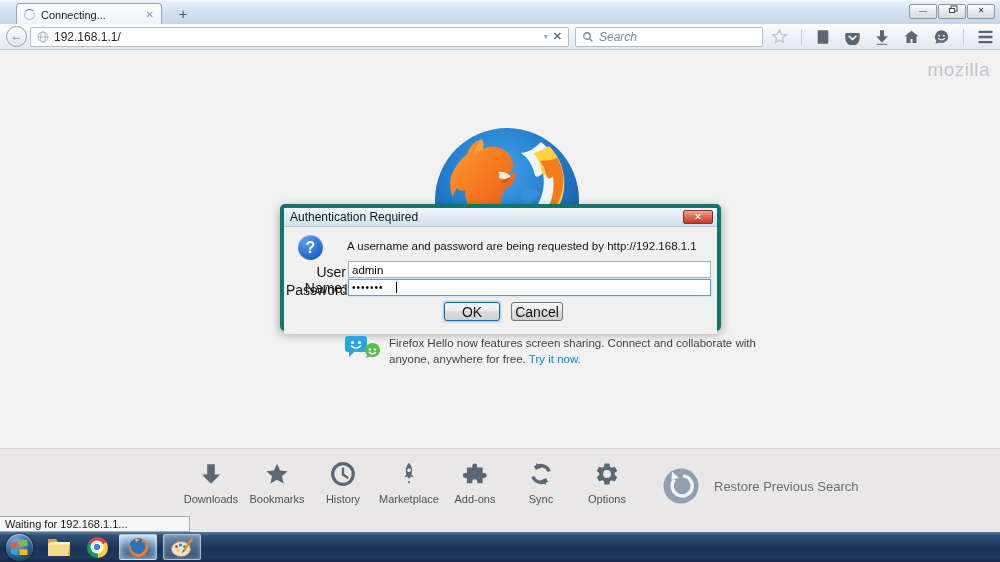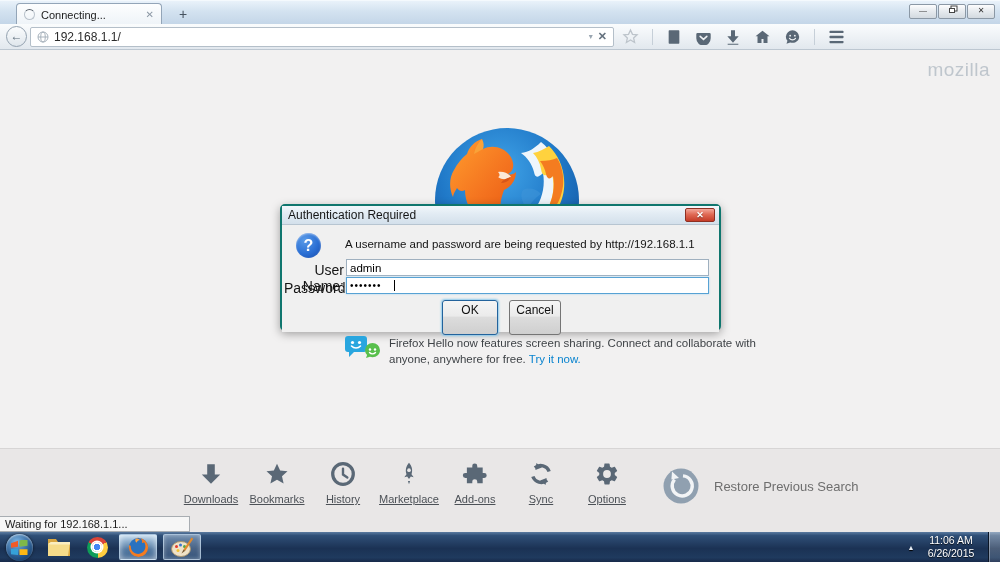--- a/index.html
+++ b/index.html
@@ -56,21 +56,21 @@
 
   
   .content { position:absolute; left:0; top:50px; width:100%; height:482px; background:#f2f1f1; }
   .mozilla-mark { position:absolute; right:10px; top:9px; font-size:19px; font-weight:normal;
     color:#bfc6cd; letter-spacing:0.5px; }
 
   .fox-logo { position:absolute; left:423px; top:70px; }
 
   
   .dialog { position:absolute; left:280px; top:154px; width:441px; height:127px;
-    border:2px solid #0f766e; background:#f0f0f0; box-shadow:0 3px 10px rgba(0,0,0,0.35);
+    border:4px solid #0f766e; background:#f0f0f0; box-shadow:0 3px 10px rgba(0,0,0,0.35);
     border-radius:5px; }
   .dialog-titlebar { height:19px; background:linear-gradient(180deg,#f2f7fb 0%,#e3ecf4 40%,#d3e0eb 100%);
     border-bottom:1px solid #b7c5d1; display:flex; align-items:center; padding:0 6px; position:relative; }
   .dialog-title { font-size:12px; color:#161616; }
   .dialog-close { position:absolute; right:4px; top:2px; width:30px; height:14px;
     background:linear-gradient(180deg,#f3a79a 0%,#e06a55 45%,#c53c28 100%);
     border:1px solid #8e2f22; border-radius:2px; color:#fff; font-size:9px; font-weight:bold;
     line-height:12px; text-align:center; text-shadow:0 1px 1px rgba(0,0,0,.4); }
   .dialog-body { position:relative; height:107px; background:#f0f0f0; }
   .help-icon { position:absolute; left:14px; top:8px; width:25px; height:25px; border-radius:50%;
@@ -80,39 +80,39 @@
   .dialog-msg { position:absolute; left:63px; top:13px; font-size:11.5px; color:#141414; }
   .field-label { position:absolute; left:2px; width:60px; text-align:right; font-size:14px; color:#141414; }
   .lbl-user { top:37px; } .lbl-pass { top:55px; }
   .dlg-input { position:absolute; left:64px; width:363px; height:17px; background:#fff;
     border:1px solid #9fb0bf; font-size:11.5px; color:#000; padding:0 3px;
     font-family:"Liberation Sans",sans-serif; outline:none; }
   .inp-user { top:34px; }
   .inp-pass { top:52px; border:1px solid #57a2d4; box-shadow:0 0 2px #a7d4ee;
     letter-spacing:1px; font-size:10px; }
   .caret { position:absolute; left:112px; top:55px; width:1px; height:11px; background:#000; }
-  .dlg-btn { position:absolute; top:75px; height:35px;
+  .dlg-btn { position:absolute; top:75px; height:19px;
     background:linear-gradient(180deg,#f5f5f5 0%,#ebebeb 45%,#dcdcdc 50%,#cfcfcf 100%);
-    border:1px solid #757575; border-radius:3px; font-size:12px; color:#111;
+    border:1px solid #757575; border-radius:3px; font-size:14px; color:#111;
     text-align:center; line-height:19px; }
   .btn-ok { left:160px; width:56px; border-color:#23639c; box-shadow:0 0 2px 1px #8ecbec; }
   .btn-cancel { left:227px; width:52px; }
 
   
   .hello { position:absolute; left:344px; top:285px; display:flex; gap:8px; }
   .hello-text { font-size:11.5px; color:#3f4347; line-height:16px; }
   .hello-link { color:#0a84cf; }
 
   
   .launcher { position:absolute; left:0; top:398px; width:100%; height:84px;
     background:#e9e7e7; border-top:1px solid #d7d5d5; }
   .launch-items { position:absolute; left:178px; top:12px; display:flex; }
   .launch-item { width:66px; display:flex; flex-direction:column; align-items:center; gap:6px; }
   .launch-item svg { display:block; }
-  .launch-label { font-size:11px; color:#4c5157;text-decoration:underline; }
+  .launch-label { font-size:11px; color:#4c5157; }
   .restore { position:absolute; left:662px; top:18px; display:flex; align-items:center; gap:14px; }
   .restore-label { font-size:13px; color:#6e6e6e; }
 
   
   .status-tip { position:absolute; left:0px; top:466px; width:190px; height:16px;
     background:#f6f6f6; border:1px solid #a8adb2; border-left:none;
     font-size:11px; color:#1a1a1a; line-height:14px; padding-left:5px; }
 
   
   .taskbar { position:absolute; left:0; top:532px; width:1000px; height:30px;
@@ -169,20 +169,29 @@
           <g fill="none" stroke="#a7b2bc" stroke-width="2">
             <circle cx="12" cy="12" r="10"></circle>
             <ellipse cx="12" cy="12" rx="4.5" ry="10"></ellipse>
             <path d="M2 12h20"></path>
           </g>
         </svg>
       <input type="text" value="192.168.1.1/" style="">
       <span class="url-dd">▾</span>
       <span class="url-stop">✕</span>
     </div>
+    <div class="searchbar">
+      <svg width="12" height="12" viewBox="0 0 24 24">
+          <g fill="none" stroke="#7b8790" stroke-width="2.6">
+            <circle cx="10" cy="10" r="6.5"></circle>
+            <path d="M15 15l6 6"></path>
+          </g>
+        </svg>
+      <input type="text" placeholder="Search" style="">
+    </div>
     <div class="nav-icons">
       <svg width="17" height="17" viewBox="0 0 24 24">
           <path d="M12 3l2.8 6 6.5.6-4.9 4.4 1.4 6.4L12 17l-5.8 3.4 1.4-6.4L2.7 9.6l6.5-.6z" fill="none" stroke="#bdc4cb" stroke-width="1.8"></path>
         </svg>
       <div class="nav-sep"></div>
       <svg width="16" height="16" viewBox="0 0 24 24">
           <path class="icon-slate" d="M5 2h14a1 1 0 0 1 1 1v18a1 1 0 0 1-1 1H5a1 1 0 0 1-1-1V3a1 1 0 0 1 1-1zm2 4h10v2H7zm0 4h10v2H7zm0 4h7v2H7z"></path>
         </svg>
       <svg width="17" height="16" viewBox="0 0 24 24">
           <path class="icon-slate" d="M3 3h18a1.8 1.8 0 0 1 1.8 1.8V11A10.8 10.8 0 0 1 1.2 11V4.8A1.8 1.8 0 0 1 3 3z" transform="translate(0 3)"></path>
@@ -372,21 +381,13 @@
     <svg width="24" height="22" viewBox="0 0 24 22">
       <ellipse cx="11" cy="13" rx="9.5" ry="7.5" fill="#efe2c8" stroke="#a8946e" stroke-width="1"></ellipse>
       <circle cx="6.5" cy="10.5" r="1.5" fill="#e23c2e"></circle>
       <circle cx="10.5" cy="9" r="1.5" fill="#3a77d2"></circle>
       <circle cx="14.5" cy="10.5" r="1.5" fill="#55a845"></circle>
       <circle cx="8" cy="14.5" r="1.5" fill="#f2c231"></circle>
       <path d="M21.5 1.5l-8 12 1.8 1.3 8-12z" fill="#e08a2e"></path>
       <path d="M13.5 13.5l-2 4 3.8-2.7z" fill="#7a5a30"></path>
     </svg>
   </div>
-  <div class="tray">
-    <div class="tray-arrow">▲</div>
-    <div class="clock">
-      <div>11:06 AM</div>
-      <div>6/26/2015</div>
-    </div>
-    <div class="show-desktop"></div>
-  </div>
 </div>
 
 </body></html>

